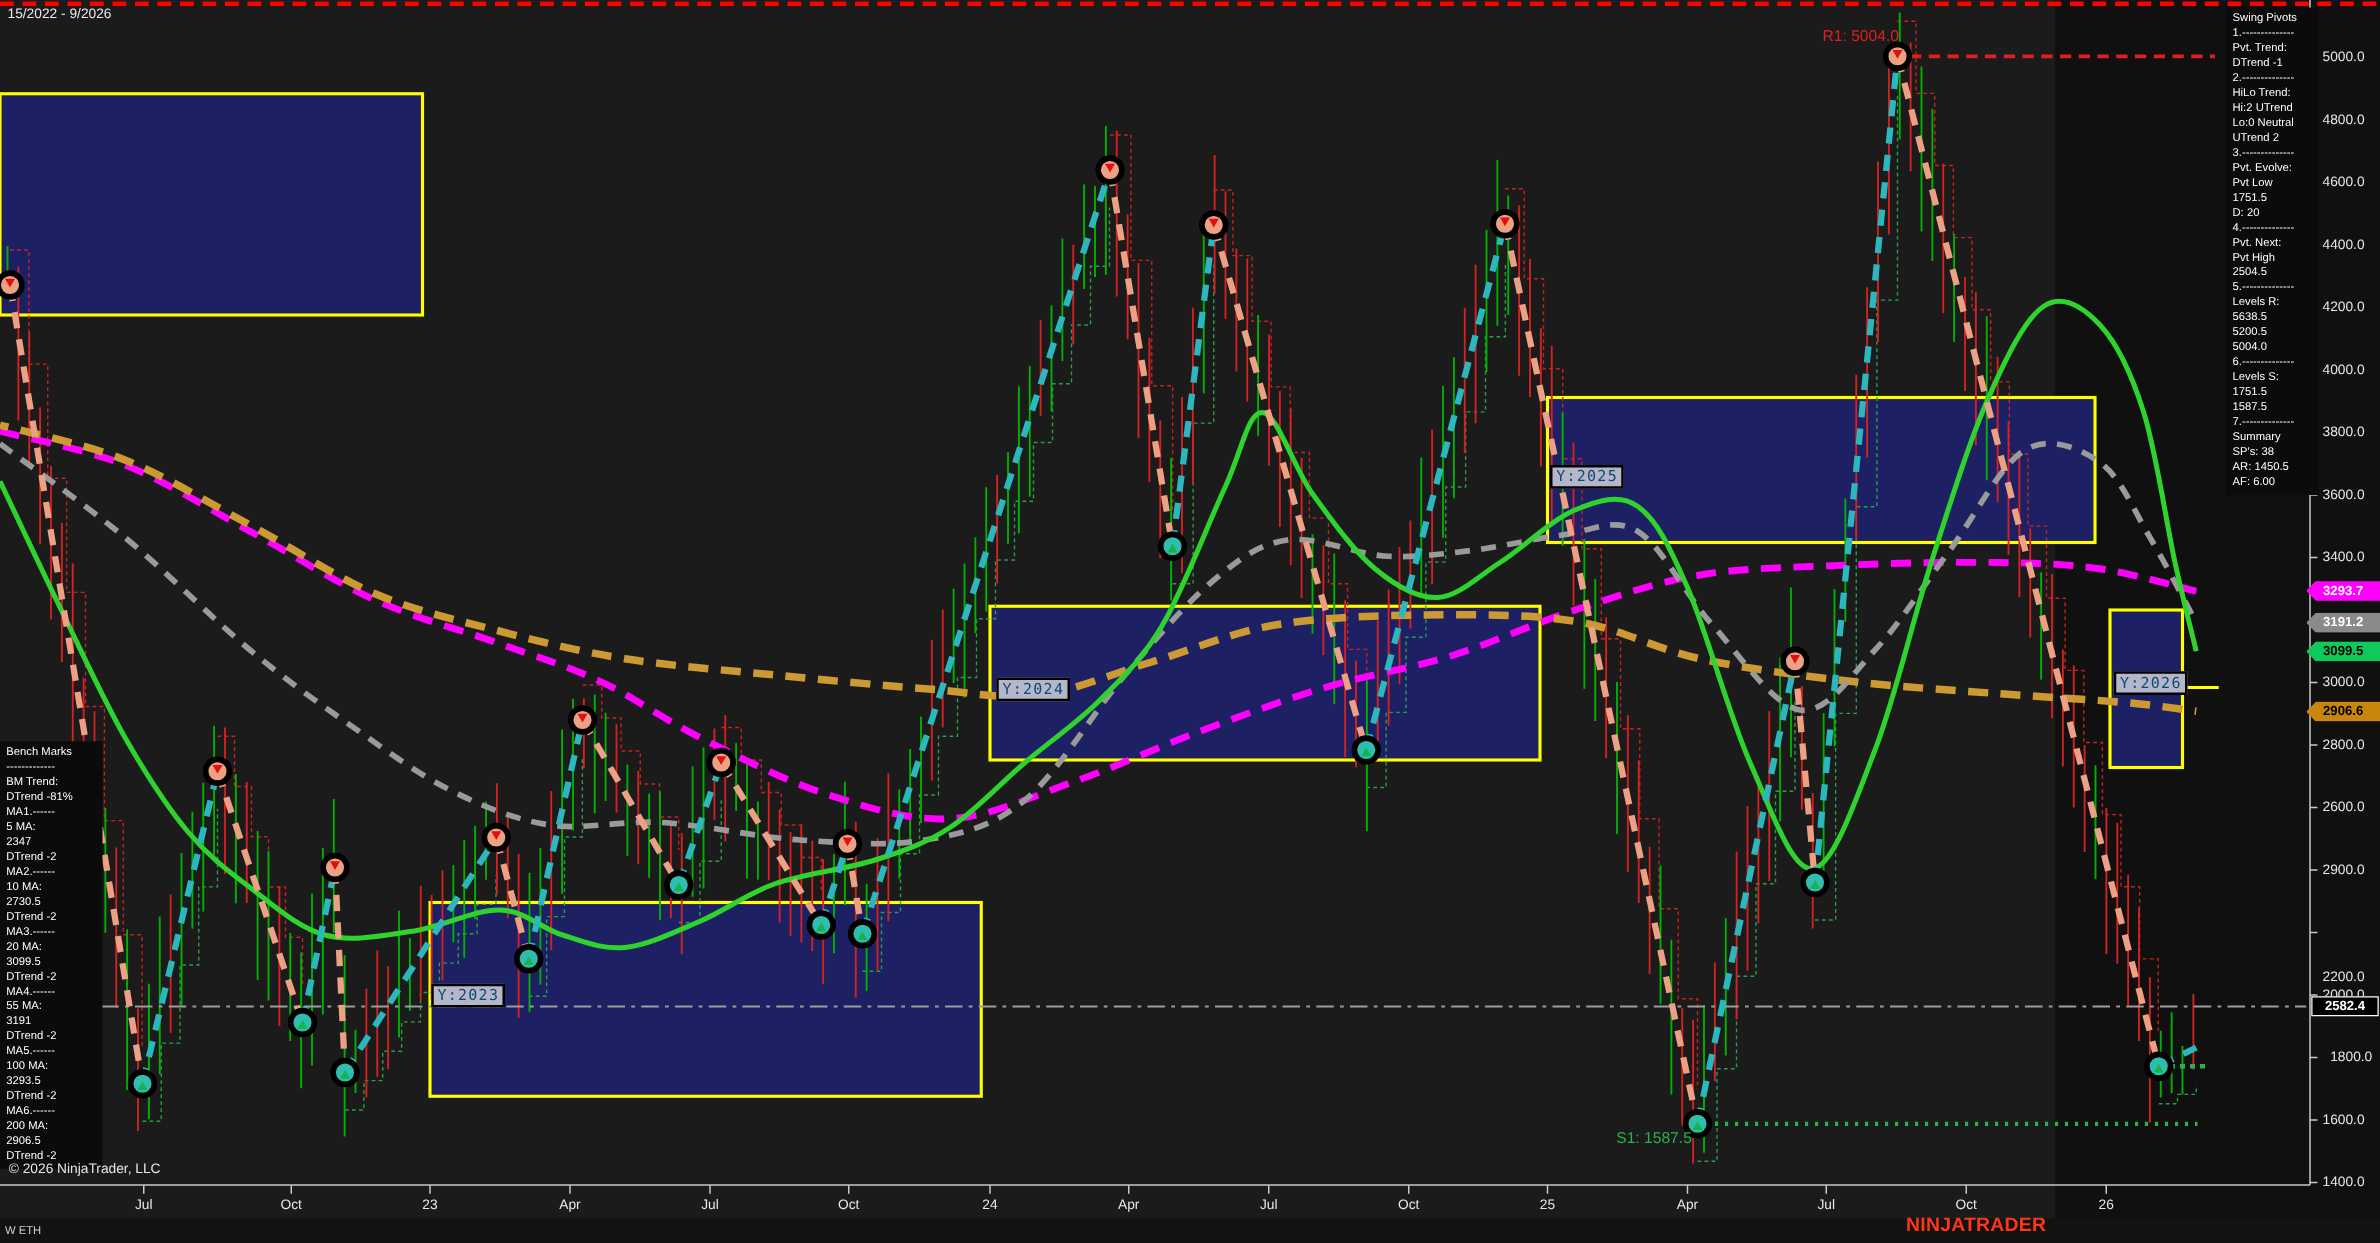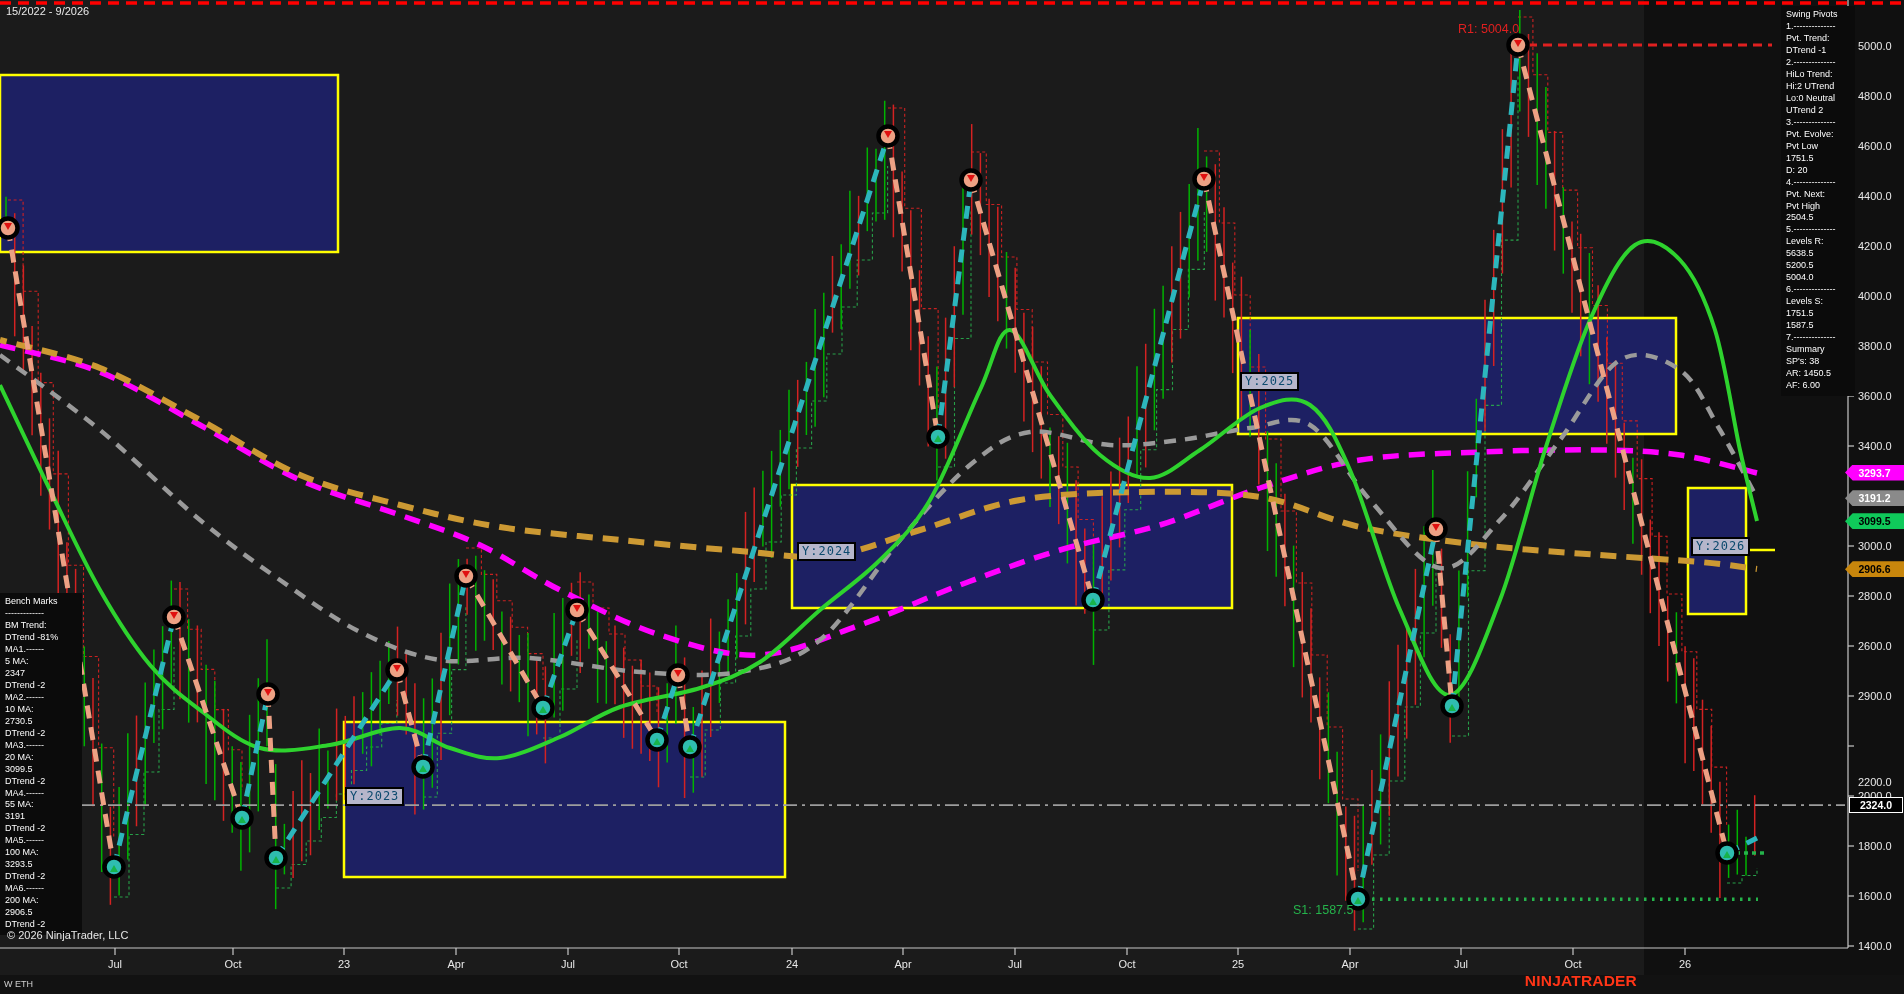--- a/index.html
+++ b/index.html
@@ -454,21 +454,21 @@
       <div class="axis-label-y" style="top: 340px;">3800.0</div>
       <div class="axis-label-y" style="top: 390px;">3600.0</div>
       <div class="axis-label-y" style="top: 440px;">3400.0</div>
       <div class="axis-label-y" style="top: 490px;">3200.0</div>
       <div class="axis-label-y" style="top: 540px;">3000.0</div>
       <div class="axis-label-y" style="top: 590px;">2800.0</div>
       <div class="axis-label-y" style="top: 640px;">2600.0</div>
       <div class="axis-label-y" style="top: 690px;">2900.0</div>
       <div class="axis-label-y" style="top: 748px; margin-top: 28px;">2200.0</div>
       <div class="axis-label-y" style="top: 790px;">2000.0</div>
-      <div class="axis-label-y" style="top: 840px;">1800.0</div>
+      <div class="axis-label-y" style="top: 840px; text-align: center;">1800.0</div>
       <div class="axis-label-y" style="top: 890px;">1600.0</div>
       <div class="axis-label-y" style="top: 940px;">1400.0</div>
     </div>
   <div id="x-axis">
       <div class="axis-label-x" style="left: 115px;">Jul</div>
       <div class="axis-label-x" style="left: 233px;">Oct</div>
       <div class="axis-label-x" style="left: 344px;">23</div>
       <div class="axis-label-x" style="left: 456px;">Apr</div>
       <div class="axis-label-x" style="left: 568px;">Jul</div>
       <div class="axis-label-x" style="left: 679px;">Oct</div>
@@ -480,21 +480,21 @@
       <div class="axis-label-x" style="left: 1350px;">Apr</div>
       <div class="axis-label-x" style="left: 1461px;">Jul</div>
       <div class="axis-label-x" style="left: 1573px;">Oct</div>
       <div class="axis-label-x" style="left: 1685px;">26</div>
     </div>
   <div id="tags">
       <div class="price-tag" style="background: rgb(255, 0, 255); color: rgb(255, 255, 255); top: 464.575px;">3293.7</div>
       <div class="price-tag" style="background: rgb(138, 138, 138); color: rgb(255, 255, 255); top: 490.2px;">3191.2</div>
       <div class="price-tag" style="background: rgb(15, 201, 90); color: rgb(0, 0, 0); top: 513.125px;">3099.5</div>
       <div class="price-tag" style="background: rgb(200, 134, 12); color: rgb(0, 0, 0); top: 561.35px;">2906.6</div>
-      <div class="price-tag bordered" style="background: rgb(0, 0, 0); color: rgb(255, 255, 255); top: 797.125px;">2324.0</div>
+      <div class="price-tag bordered" style="background: rgb(0, 0, 0); color: rgb(255, 255, 255); top: 797.125px;">2582.4</div>
     </div>
   <div id="chips">
       <div class="chip" style="left: 345px; top: 787px;">Y:2023</div>
       <div class="chip" style="left: 797px; top: 542px;">Y:2024</div>
       <div class="chip" style="left: 1240px; top: 372px;">Y:2025</div>
       <div class="chip" style="left: 1691px; top: 537px;">Y:2026</div>
     </div>
 
   <div id="bottom-strip"></div>
   <div id="copyright">© 2026 NinjaTrader, LLC</div>

